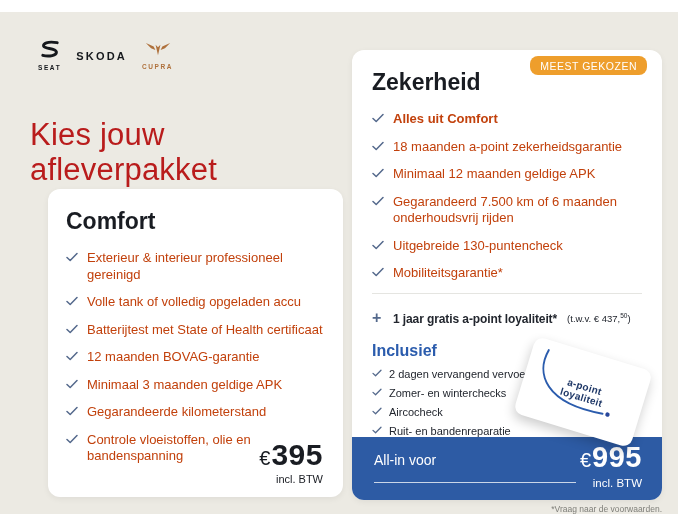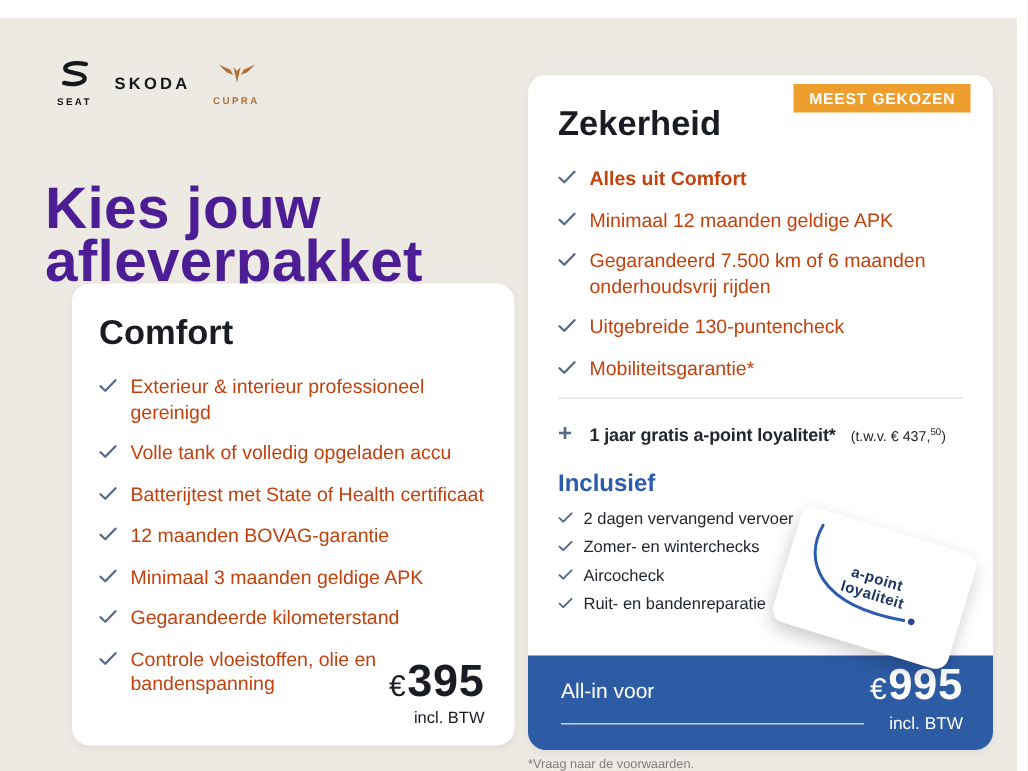--- a/index.html
+++ b/index.html
@@ -7,21 +7,21 @@
   .canvas { position:relative; width:678px; height:514px; background:#ECEAE3; overflow:hidden; color:#22262E;margin-top:12px; }
 
   
   .brands { position:absolute; left:38px; top:28px; display:flex; align-items:center; gap:15px; }
   .brand { display:flex; flex-direction:column; align-items:center; gap:2px; }
   .brand-label { font-size:6.5px; font-weight:700; letter-spacing:1.6px; color:#15181C; }
   .cupra .brand-label { color:#AF713C; }
   .skoda-word { font-size:11px; font-weight:800; letter-spacing:2.2px; color:#15181C; }
 
   
-  .page-title { position:absolute; left:30px; top:84px; font-size:39px; line-height:35px; font-weight:700; color:#4c1d95; letter-spacing:0.2px; }
+  .page-title { position:absolute; left:30px; top:84px; font-size:31px; line-height:35px; font-weight:400; color:#b91c1c; letter-spacing:0.2px; }
 
   
   .card { position:absolute; background:#FFFFFF; border-radius:12px; box-shadow:0 2px 6px rgba(0,0,0,0.06); }
   .comfort-card { left:48px; top:177px; width:295px; height:308px; }
   .zeker-card  { left:352px; top:38px; width:310px; height:450px; }
 
   .card-title { margin:0; font-size:23px; font-weight:700; color:#191C22; }
   .comfort-card .card-title { padding:19px 0 0 18px; }
   .zeker-card  .card-title { padding:19px 0 0 20px; }
 
@@ -32,21 +32,21 @@
   .chk { flex:0 0 12px; margin-top:2px; color:#54698C; }
   .chk svg { display:block; }
 
   
   .price-block { position:absolute; right:20px; bottom:12px; text-align:right; color:#191C22; }
   .price-cur { font-size:20px; font-weight:400; margin-right:1px; }
   .price-amt { font-size:30px; font-weight:700; letter-spacing:0.5px; }
   .price-note { font-size:11px; margin-top:1px; }
 
   
-  .badge { position:absolute; top:6px; right:15px; background:#EE9E2C; color:#FFFFFF; font-size:10.5px; font-weight:700; letter-spacing:0.5px; padding:4px 10px 3px; border-radius:0; }
+  .badge { position:absolute; top:6px; right:15px; background:#EE9E2C; color:#FFFFFF; font-size:10.5px; font-weight:400; letter-spacing:0.5px; padding:4px 10px 3px; border-radius:8px; }
   .divider { border:none; border-top:1px solid #E5E5E1; margin:5px 20px 0 20px; }
   .bonus-row { display:flex; gap:8px; padding:15px 10px 0 20px; align-items:baseline; white-space:nowrap; }
   .plus-icon { color:#54698C; font-size:16px; font-weight:600; flex:0 0 13px; }
   .bonus-label { font-size:12px; font-weight:700; letter-spacing:-0.1px; }
   .bonus-value { font-size:9.5px; margin-left:2px; }
   .bonus-value sup { font-size:6.5px; }
   .inclusief { padding:15px 130px 0 20px; }
   .incl-label { color:#2B5CAD; font-size:16px; font-weight:700; margin-bottom:8px; }
   ul.incl-list { list-style:none; margin:0; padding:0; }
   ul.incl-list li { display:flex; gap:7px; font-size:11px; line-height:13px; margin-bottom:6px; color:#22262E; }
@@ -59,21 +59,21 @@
 
   
   .footer-blue { position:absolute; left:0; right:0; bottom:0; height:63px; background:#2D5BA4; border-radius:0 0 12px 12px; color:#FFFFFF; }
   .allin { position:absolute; left:22px; top:15px; font-size:14px; }
   .footer-line { position:absolute; left:22px; top:45px; width:202px; height:1px; background:rgba(255,255,255,0.75); }
   .fprice { position:absolute; right:20px; top:4px; }
   .fprice-cur { font-size:20px; font-weight:400; margin-right:1px; }
   .fprice-amt { font-size:29px; font-weight:700; letter-spacing:0.5px; }
   .fnote { position:absolute; right:20px; top:40px; font-size:11.5px; }
 
-  .footnote { position:absolute; left:352px; top:492px; width:310px; text-align:left; font-size:8.5px; color:#7E7E78; }
+  .footnote { position:absolute; left:352px; top:492px; width:310px; text-align:right; font-size:8.5px; color:#7E7E78; }
 </style>
 </head>
 <body>
 
 <div class="canvas">
 
   <div class="brands">
     <div class="brand seat">
       <span>
         <svg width="20" height="18" viewBox="0 0 22 20">
@@ -181,20 +181,28 @@
             </svg>
           </span>
           <span>Alles uit Comfort</span>
         </li>
       <li>
           <span class="chk">
             <svg width="12" height="10" viewBox="0 0 12 10">
               <path d="M1 5.5 L4.2 8.5 L11 1.5" stroke="currentColor" stroke-width="1.5" fill="none" stroke-linecap="round" stroke-linejoin="round"></path>
             </svg>
           </span>
+          <span>18 maanden a-point zekerheidsgarantie</span>
+        </li>
+      <li>
+          <span class="chk">
+            <svg width="12" height="10" viewBox="0 0 12 10">
+              <path d="M1 5.5 L4.2 8.5 L11 1.5" stroke="currentColor" stroke-width="1.5" fill="none" stroke-linecap="round" stroke-linejoin="round"></path>
+            </svg>
+          </span>
           <span>Minimaal 12 maanden geldige APK</span>
         </li>
       <li>
           <span class="chk">
             <svg width="12" height="10" viewBox="0 0 12 10">
               <path d="M1 5.5 L4.2 8.5 L11 1.5" stroke="currentColor" stroke-width="1.5" fill="none" stroke-linecap="round" stroke-linejoin="round"></path>
             </svg>
           </span>
           <span>Gegarandeerd 7.500 km of 6 maanden onderhoudsvrij rijden</span>
         </li>

